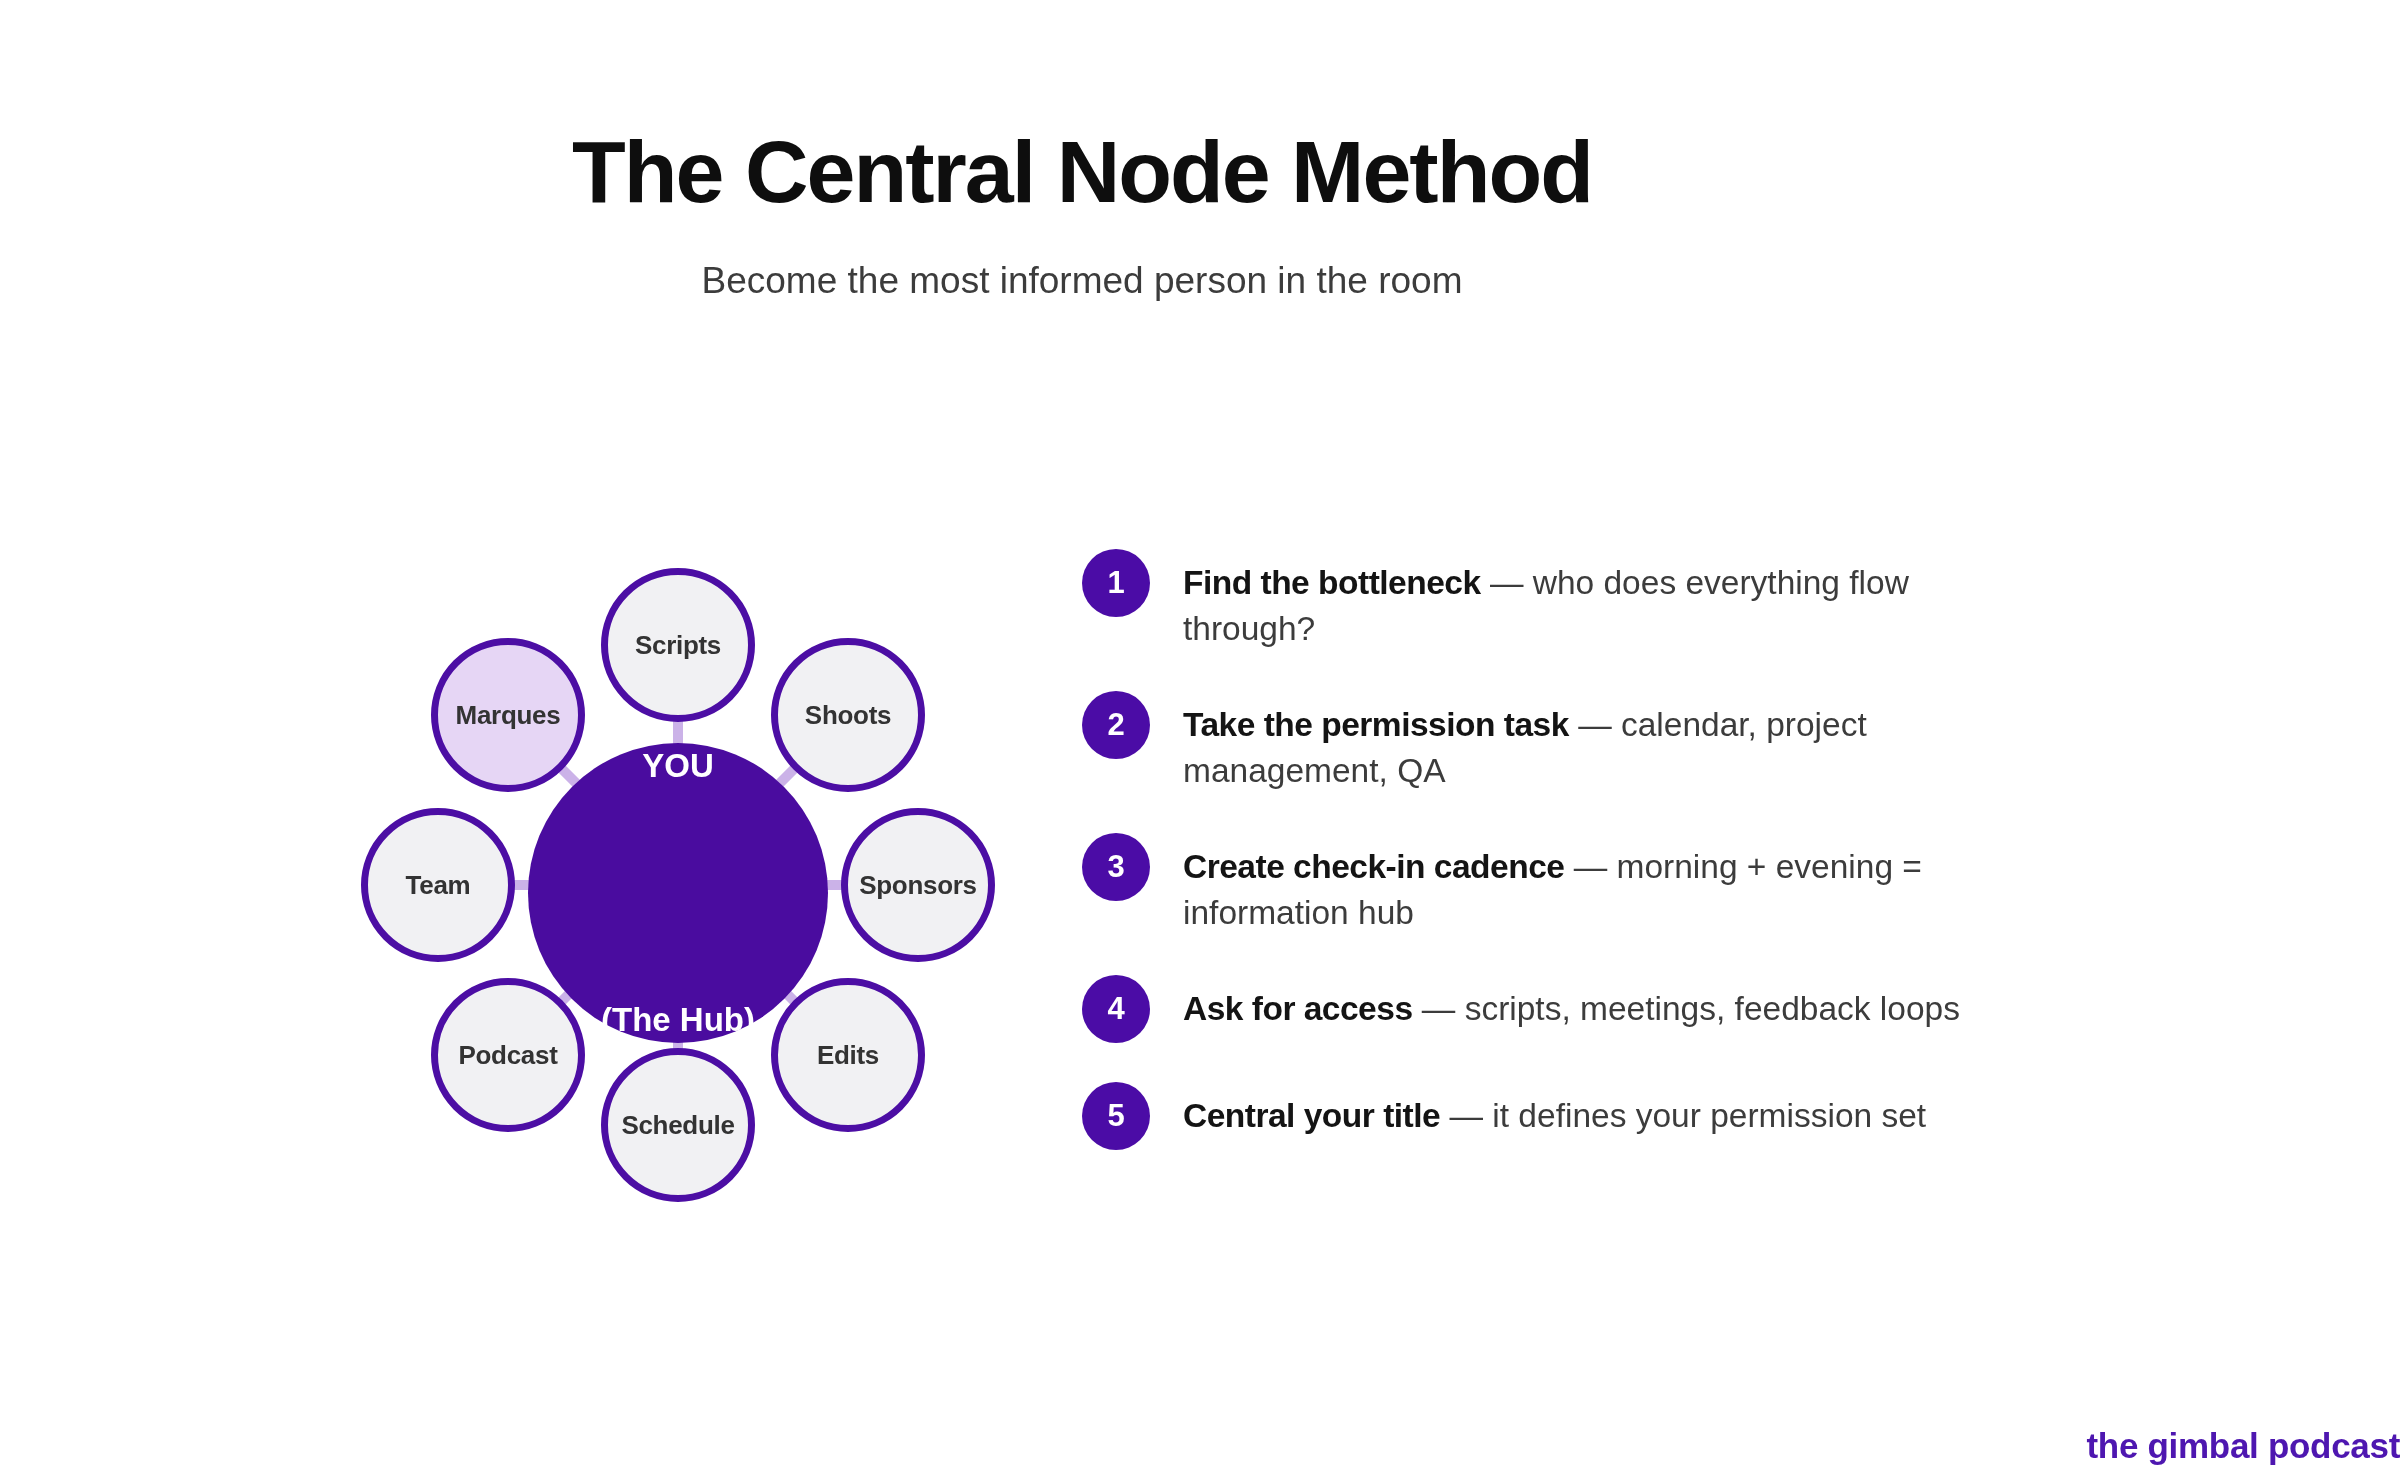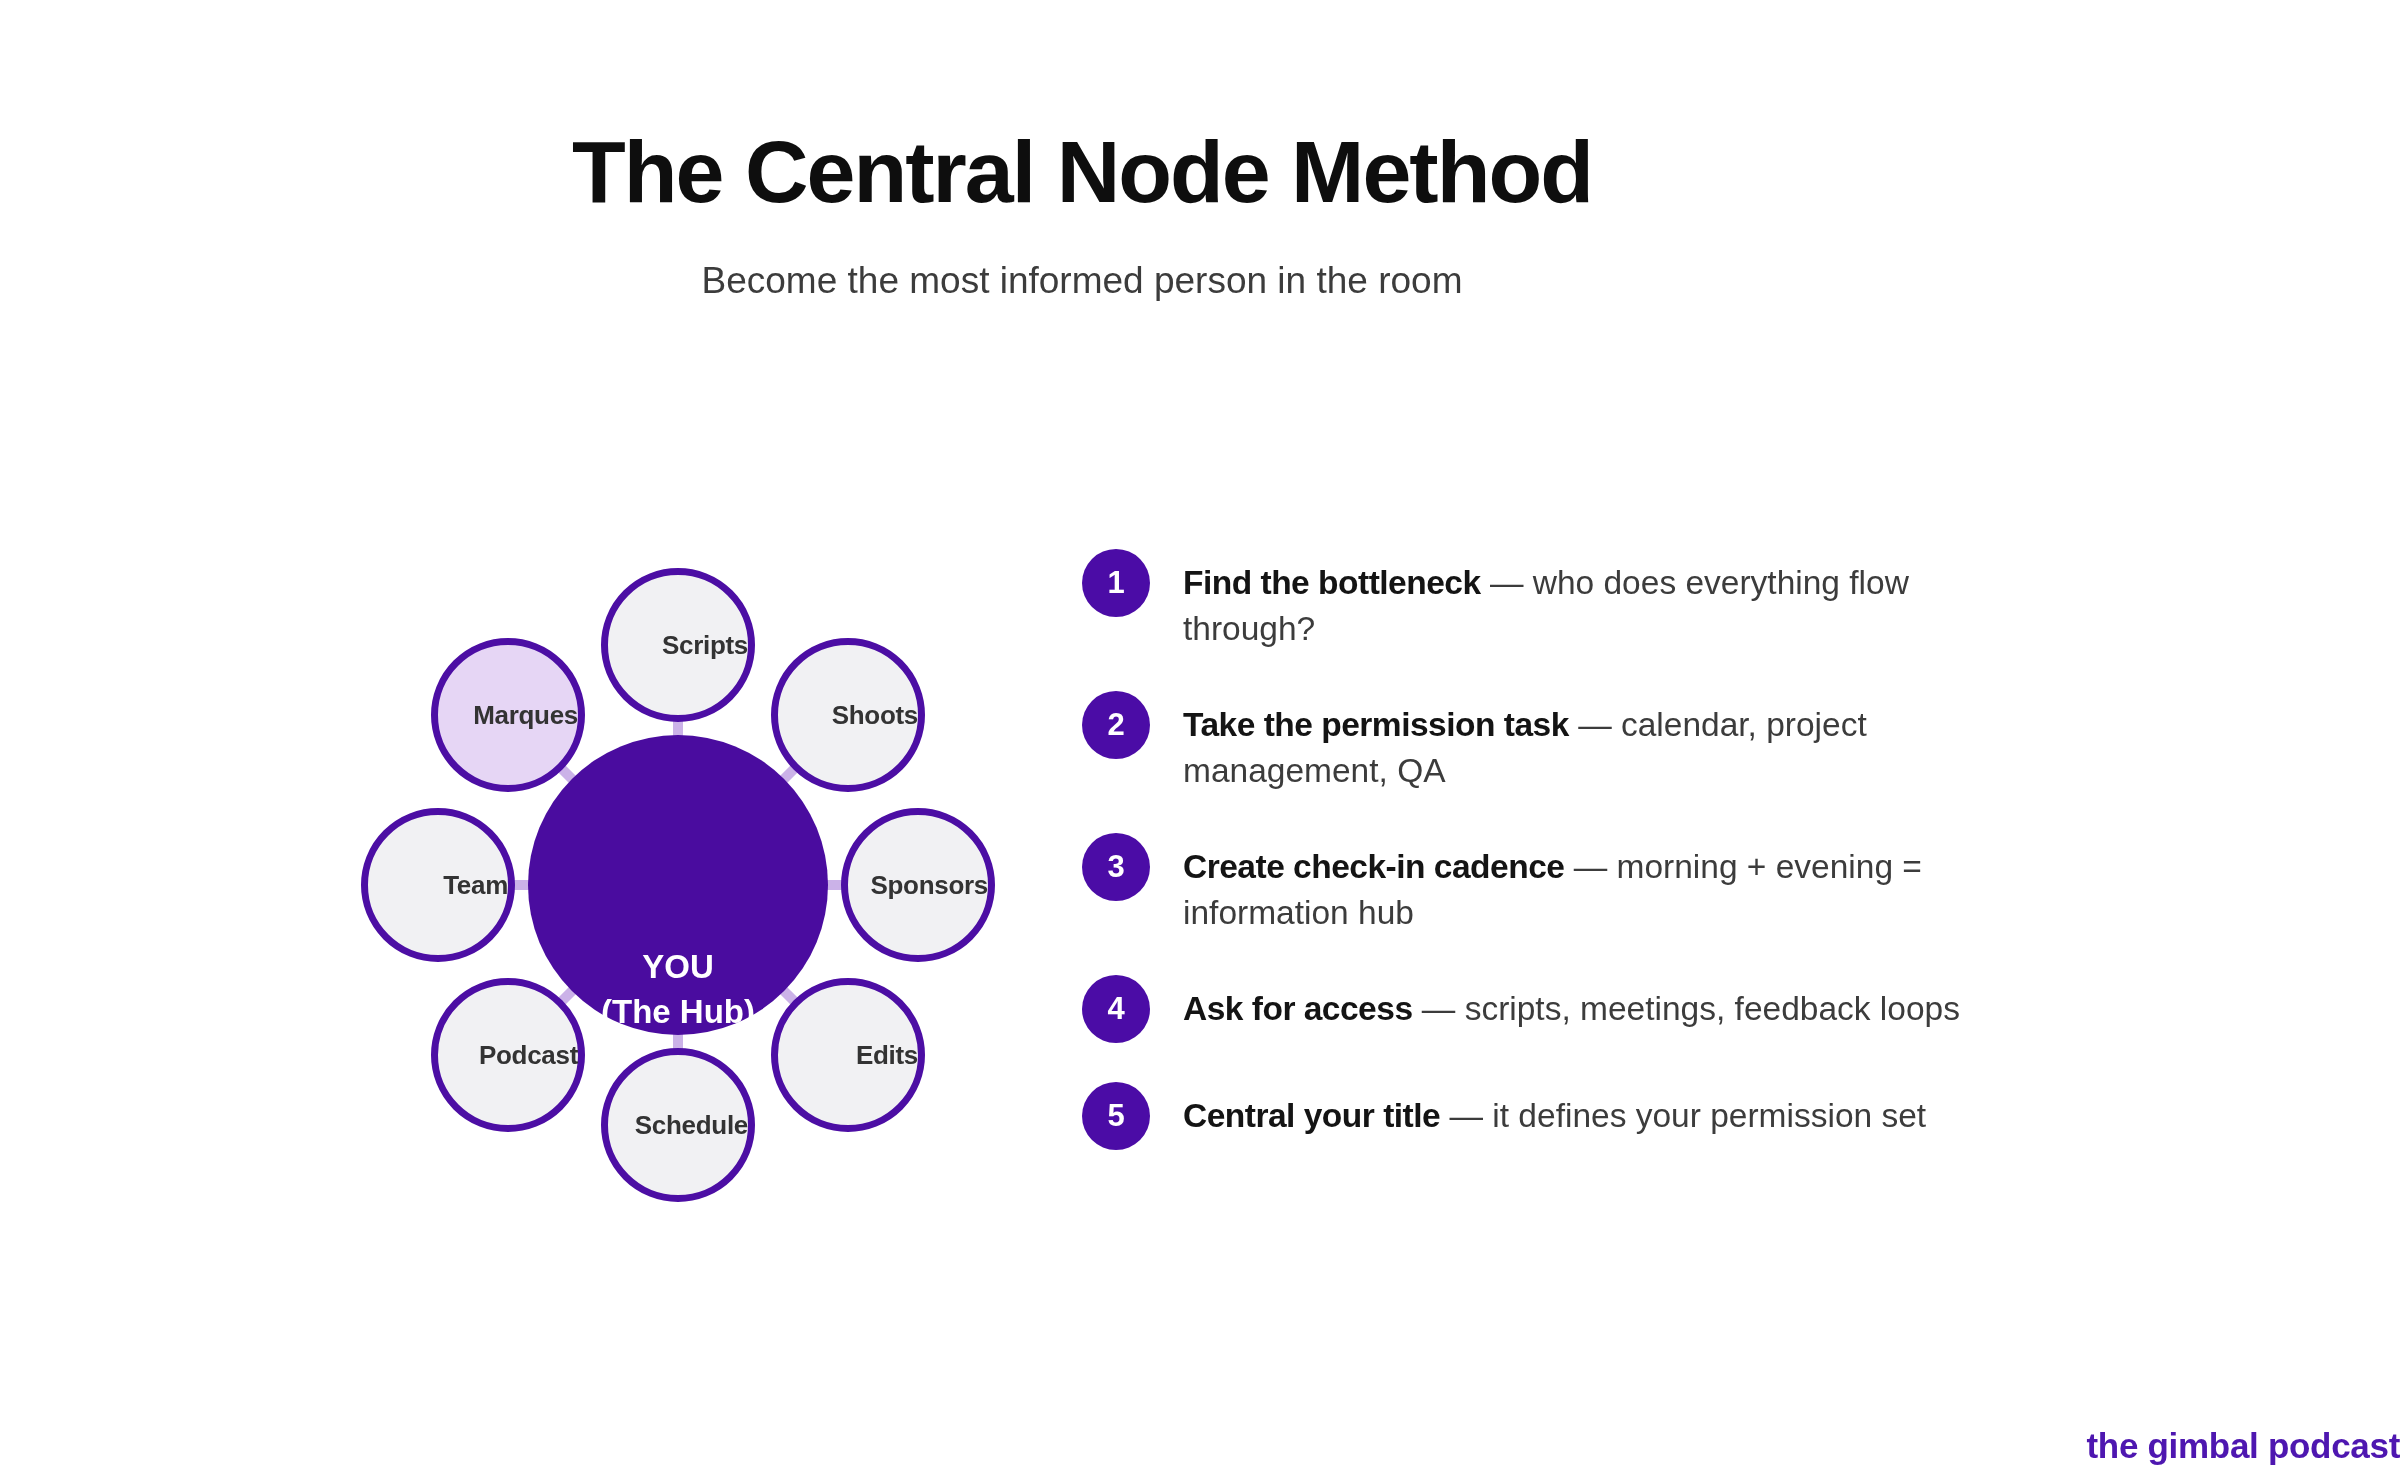--- a/index.html
+++ b/index.html
@@ -19,30 +19,30 @@
   .subtitle{
     margin:42px 0 0 0;
     font-size:37px;font-weight:400;color:var(--body-text,#3c3c3c);
   }
 
   
   .diagram{position:absolute;left:338px;top:545px;width:680px;height:680px;}
   .connectors{position:absolute;left:0;top:0;width:680px;height:680px;}
   .connectors line{stroke:var(--connector,#cbb2e8);stroke-width:10;}
   .hub{
-    position:absolute;left:190px;top:190px;width:300px;height:300px;border-radius:50%;
+    position:absolute;left:190px;top:198px;width:300px;height:300px;border-radius:50%;
     background:var(--hub-fill,#4a0c9f);
-    display:flex;flex-direction:column;align-items:center;justify-content:flex-end;
+    display:flex;flex-direction:column;align-items:center;justify-content:space-between;
     color:#ffffff;font-size:33px;font-weight:700;line-height:1.38;text-align:center;
   }
   .sat{
     position:absolute;width:154px;height:154px;border-radius:50%;box-sizing:border-box;
     background:var(--satellite-fill,#f1f1f3);
     border:7px solid var(--satellite-border,#4c0ea4);
-    display:flex;align-items:center;justify-content:flex-end;text-align:center;
+    display:flex;align-items:center;justify-content:center;text-align:center;
   }
   .sat.highlighted{background:var(--highlight-fill,#e6d6f5);}
   .sat .sat-label{font-size:26px;font-weight:700;color:var(--circle-label,#333333);letter-spacing:-0.3px;}
   .sat-0{left:263px;top:23px;}   
   .sat-1{left:433px;top:93px;}   
   .sat-2{left:503px;top:263px;}  
   .sat-3{left:433px;top:433px;}  
   .sat-4{left:263px;top:503px;}  
   .sat-5{left:93px;top:433px;}   
   .sat-6{left:23px;top:263px;}   

